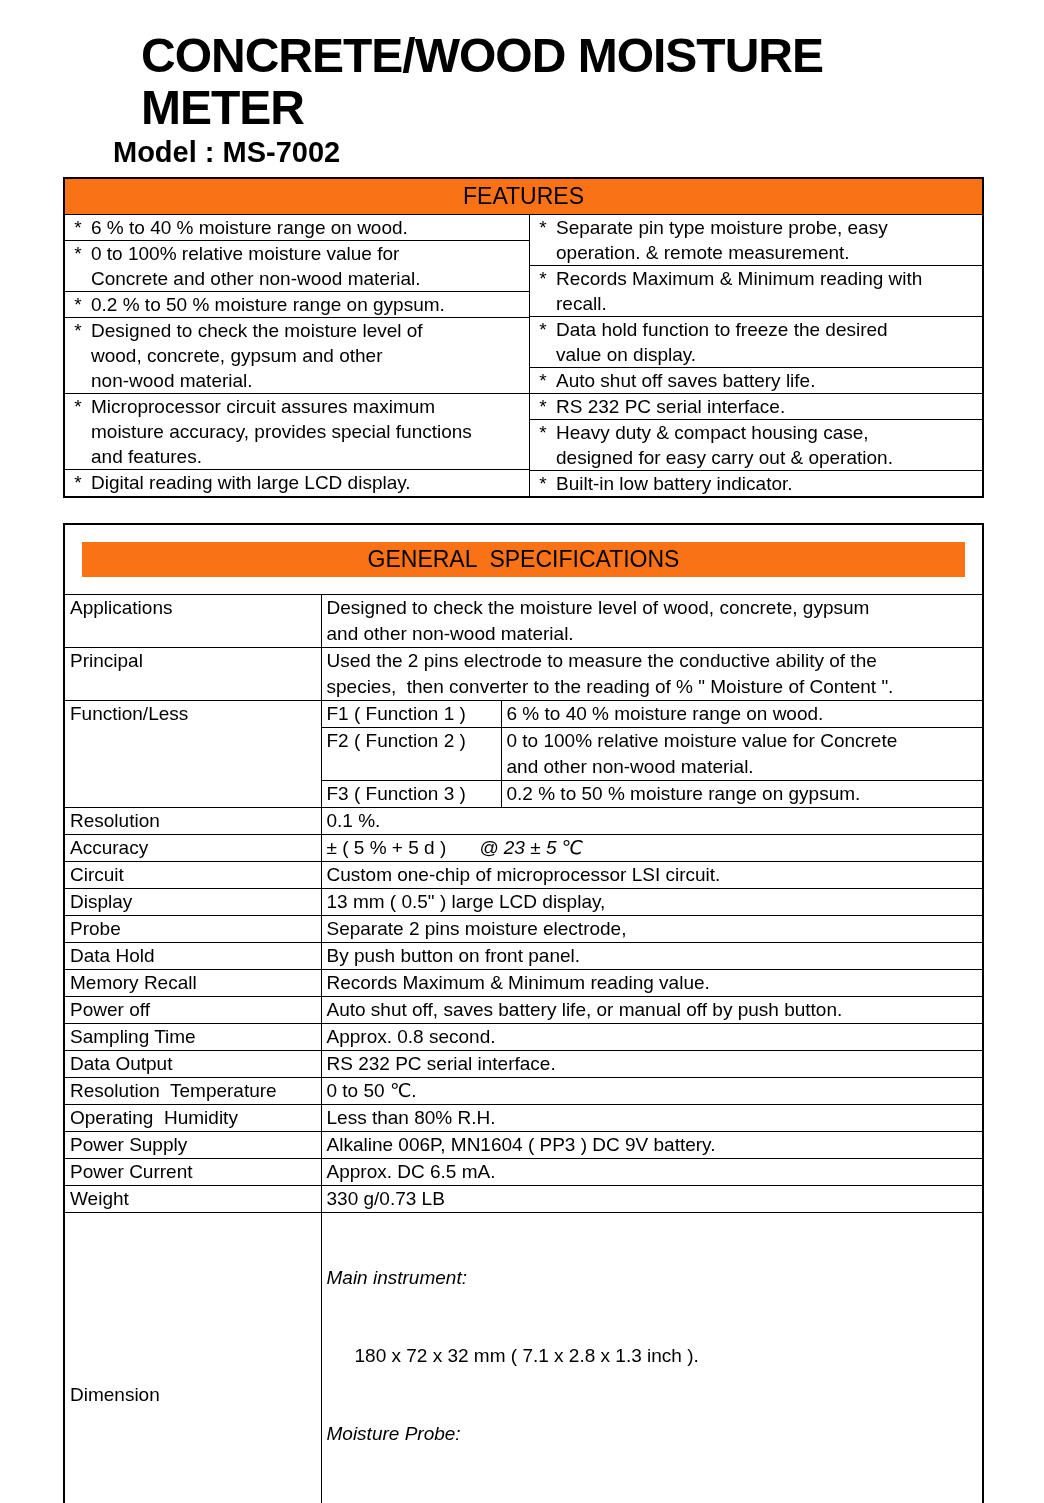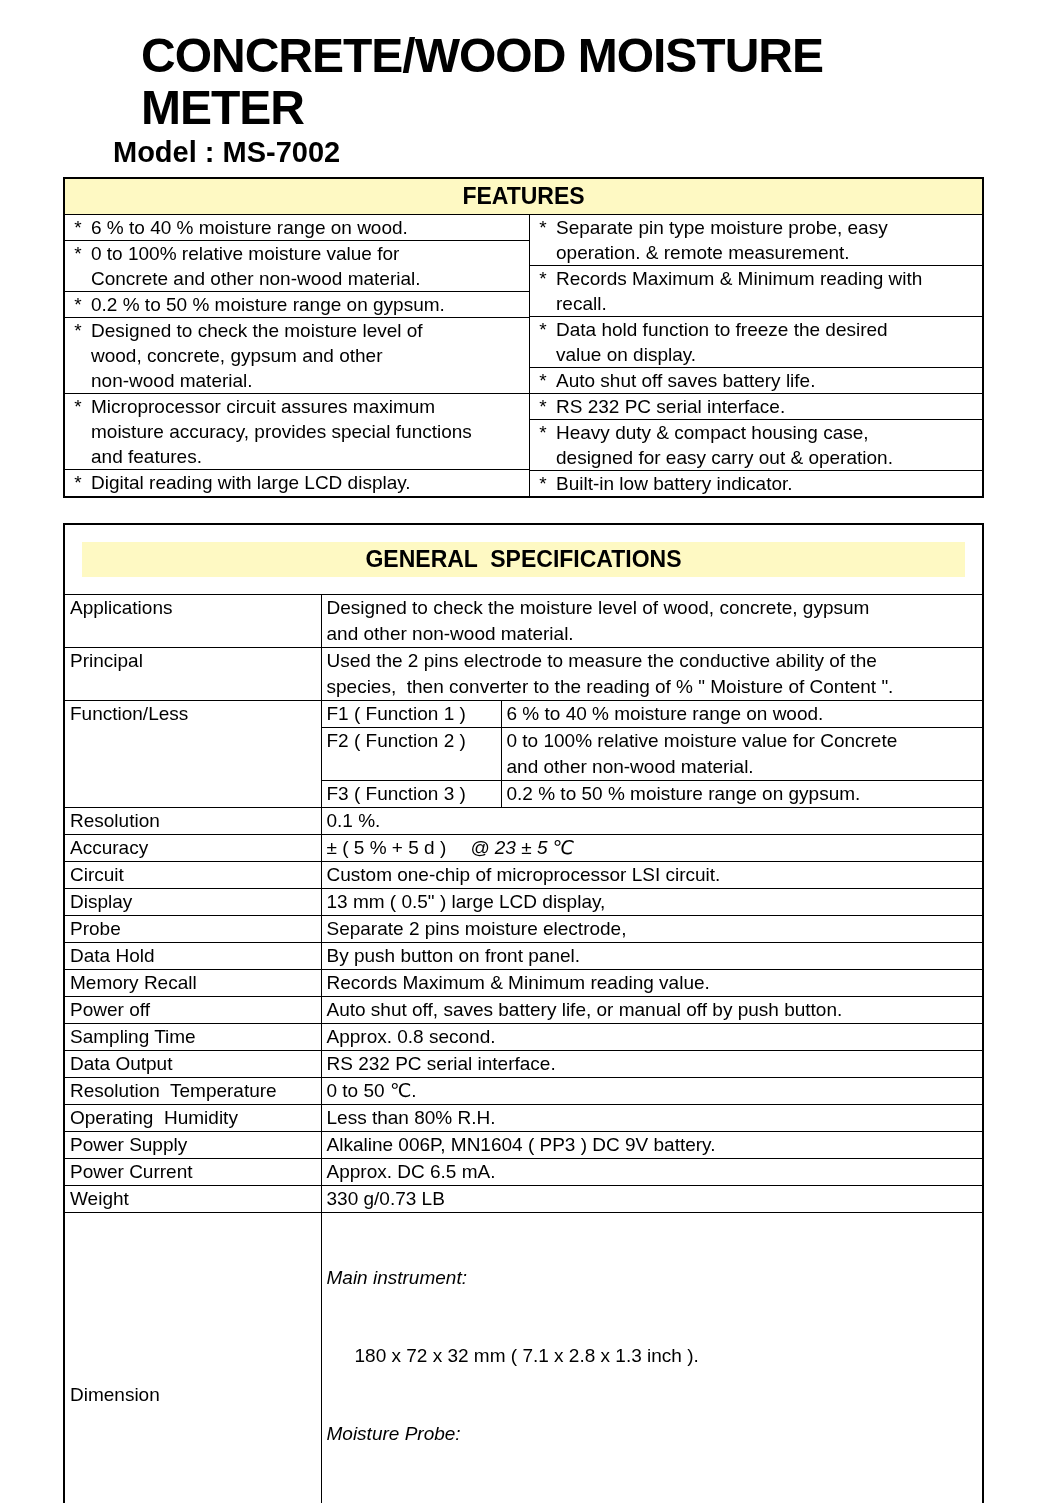--- a/index.html
+++ b/index.html
@@ -25,24 +25,24 @@
   .doc-model {
     margin: 2px 0 8px 50px;
     font-size: 29px;
     font-weight: bold;
     line-height: 33px;
     white-space: pre-wrap;
   }
 
   
   .tbl-header {
-    background: #fef9c3;
+    background: #f97316;
     border-bottom: 1px solid #000;
     text-align: center;
-    font-weight: bold;
+    font-weight: normal;
     font-size: 23px;
     line-height: 35px;
     white-space: pre-wrap;
   }
 
   
   .features {
     width: 921px;
     border: 2px solid #000;
   }
@@ -86,21 +86,21 @@
     font-size: 19px;
     line-height: 26px;
     vertical-align: top;
     padding: 0 4px 0 5px;
     white-space: pre-wrap;
     overflow: hidden;
   }
   .specs td.hdr { padding: 17px; }
   .specs td.vmid { vertical-align: middle; }
   .ital { font-style: italic; }
-  .acc-note { font-style: italic; margin-left: 24px; }
+  .acc-note { font-style: italic; margin-left: 33px; }
   .dim-val { padding-left: 28px; }
 </style>
 </head>
 <body>
 
 <div class="page">
 
   <h1 class="doc-title">CONCRETE/WOOD MOISTURE METER</h1>
   <h2 class="doc-model">Model : MS-7002</h2>
 

